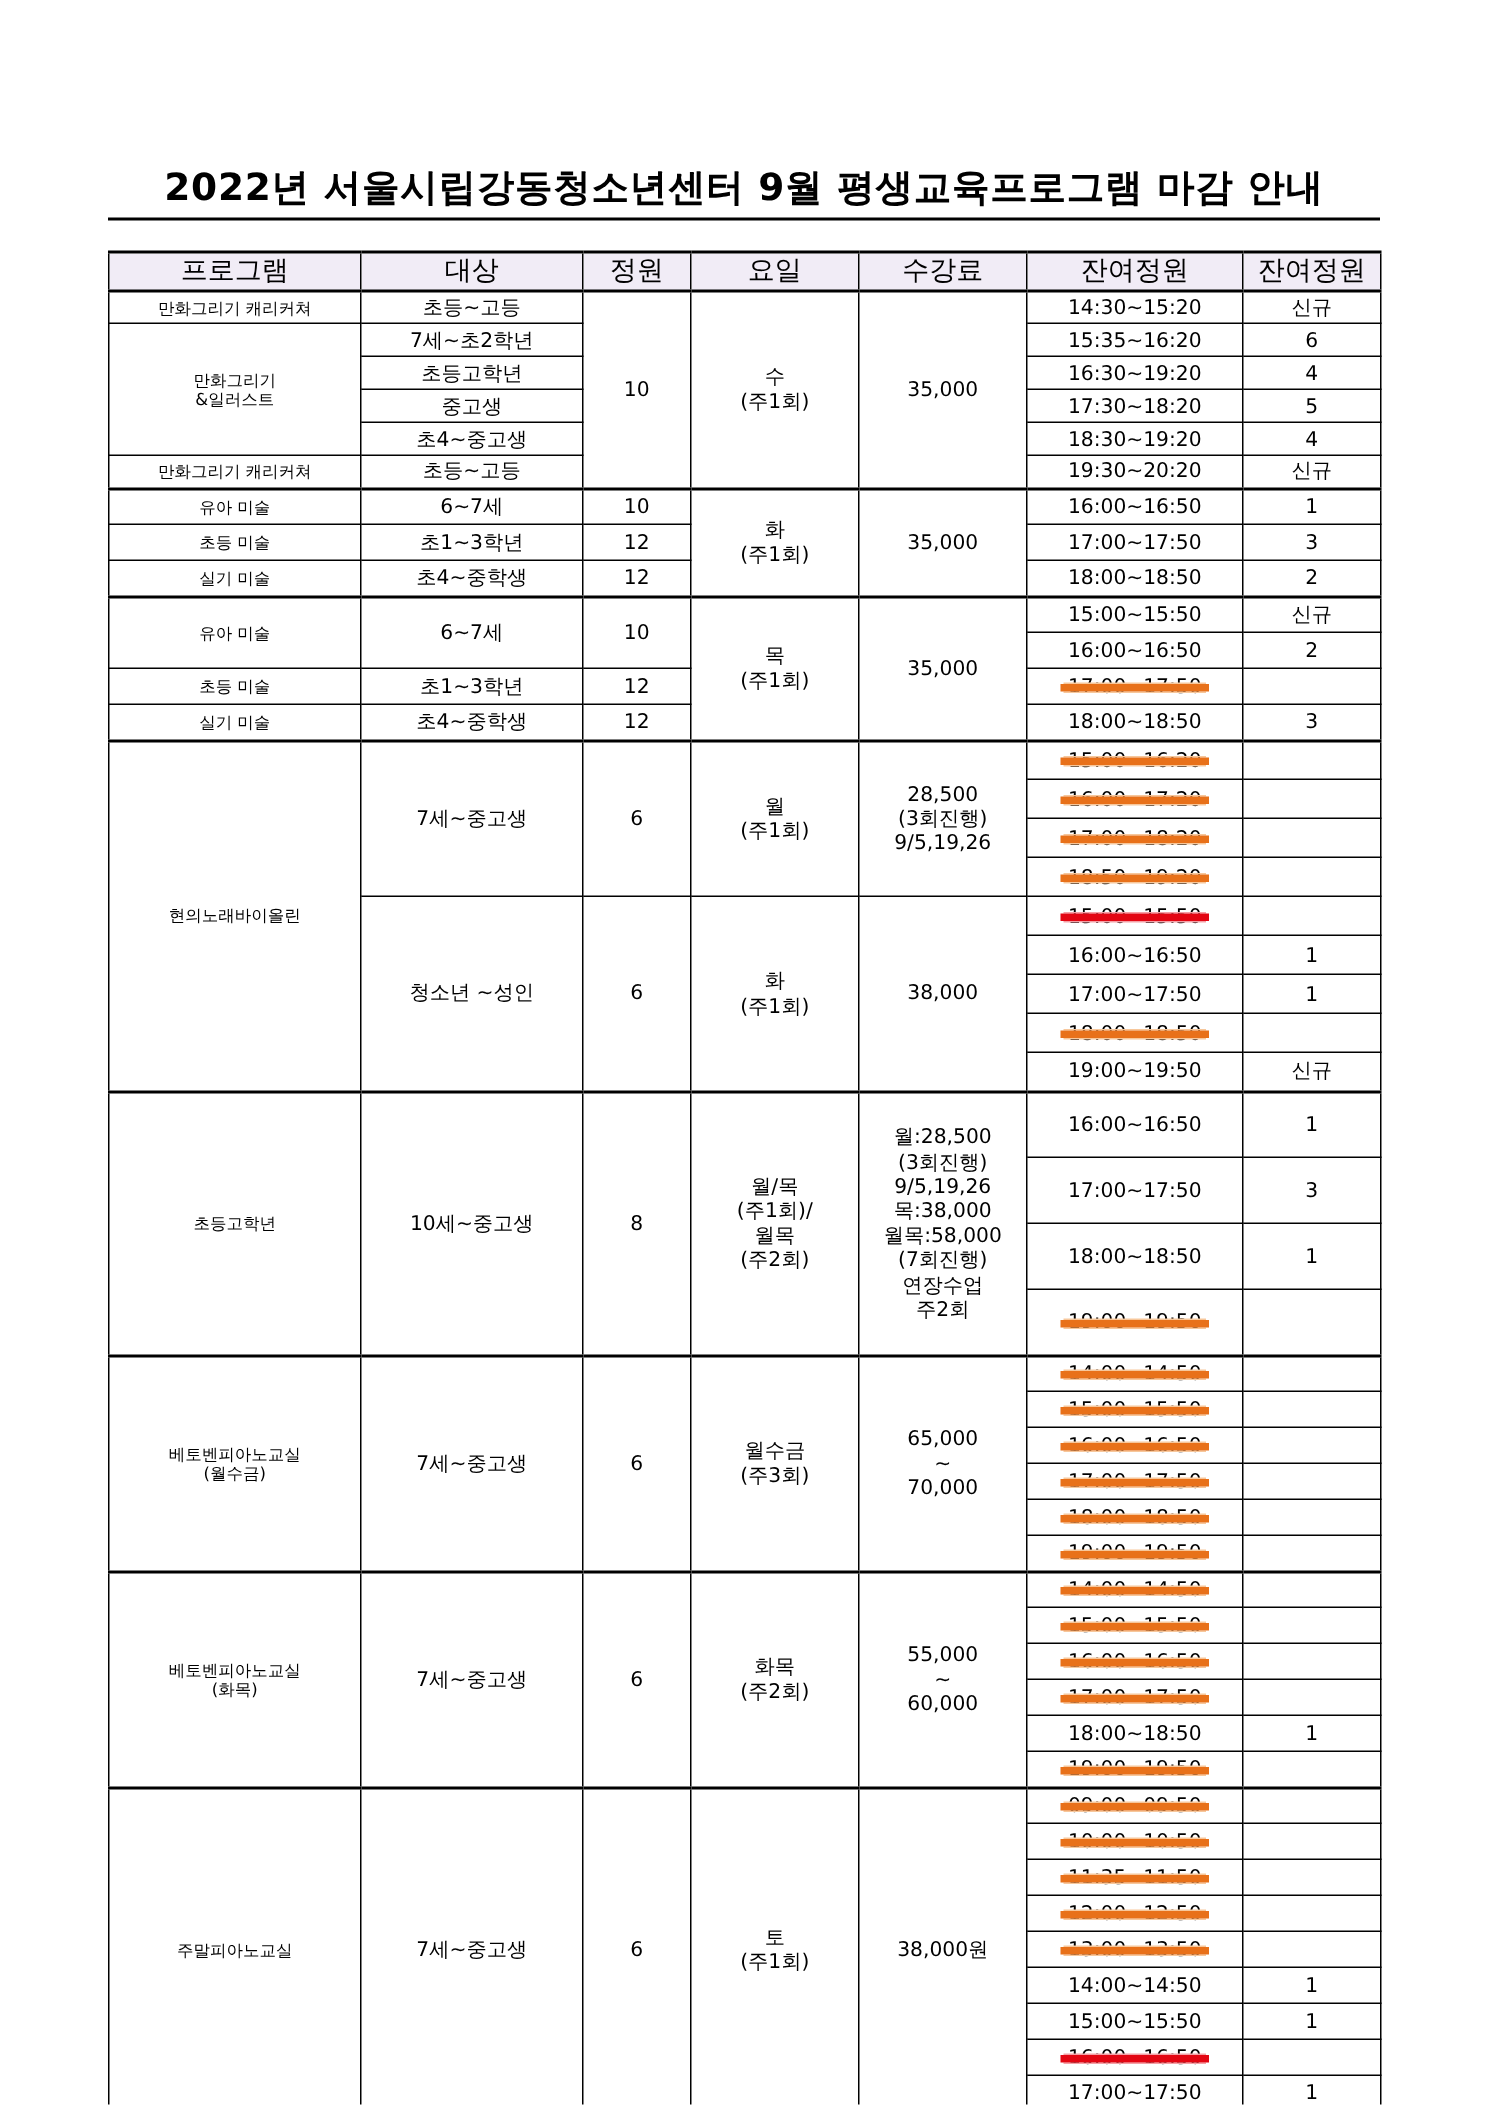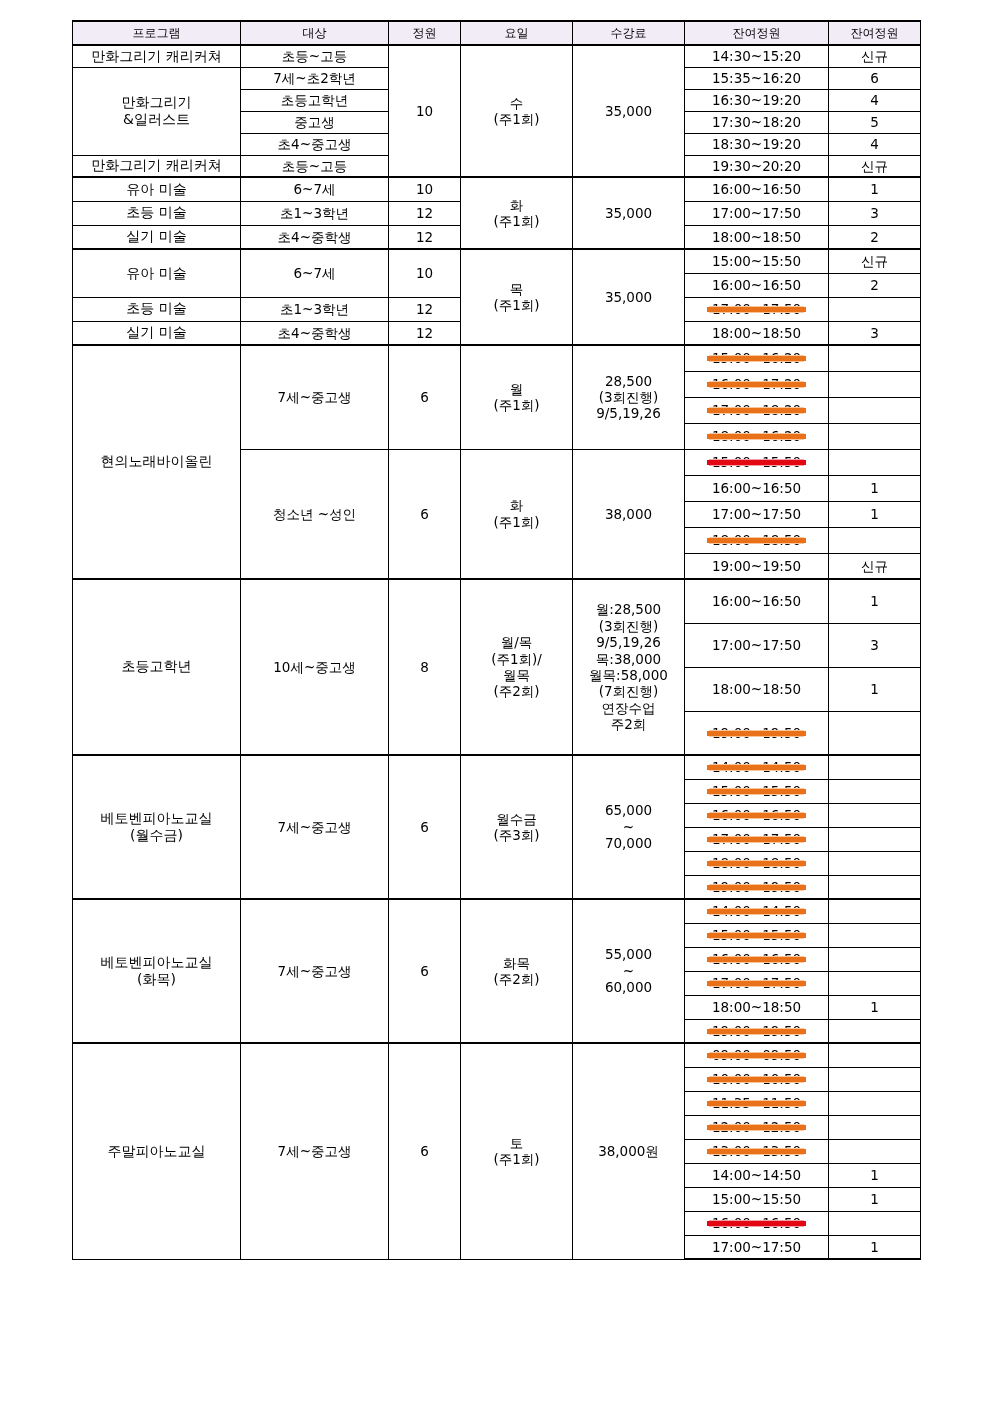--- a/index.html
+++ b/index.html
@@ -48,21 +48,21 @@
     text-align: center;
     vertical-align: middle;
     padding: 1px 2px;
     line-height: 1.22;
     white-space: nowrap;
     overflow: hidden;
   }
   table.sched thead th {
     background: #f1ecf6;
     font-weight: 400;
-    font-size: 12px;
+    font-size: 18px;
     height: 20px;
     border-top: 2px solid #000000;
     border-bottom: 2px solid #000000;
   }
   
   col.c-prog  { width: 168px; }
   col.c-targ  { width: 148px; }
   col.c-cap   { width:  72px; }
   col.c-day   { width: 112px; }
   col.c-fee   { width: 112px; }
@@ -70,21 +70,21 @@
   col.c-left  { width:  92px; }
 
   td.cell-time, td.cell-left { font-size: 13.5px; }
   td.cell-multi { line-height: 1.34; white-space: normal; }
 
   
   tr.group-start > td,
   tr.group-start > th { border-top: 2px solid #000000; }
   tr.last-row > td { border-bottom: 2px solid #000000; }
 
-  td.prog-cell { font-size: 14px; line-height: 1.4; }
+  td.prog-cell { font-size: 11px; line-height: 1.4; }
 
   
   .struck {
     position: relative;
     display: inline-block;
     padding: 0 2px;
   }
   .struck::after {
     content: "";
     position: absolute;
@@ -100,20 +100,21 @@
   .struck.red::after {
     background: #e30613;
     box-shadow: 0 -3px 0 -2px #f4a0a6, 0 3px 0 -2px #f4a0a6;
   }
 </style>
 </head>
 <body>
 
 <div class="page">
 
+  <div class="doc-title">2022년 서울시립강동청소년센터 9월 평생교육프로그램 마감 안내</div>
 
   <div class="table-wrap">
     <table class="sched">
       <colgroup>
         <col class="c-prog">
           <col class="c-targ">
           <col class="c-cap">
         <col class="c-day">
           <col class="c-fee">
           <col class="c-time">
@@ -228,21 +229,21 @@
           </tr>
           <tr class="" style="height: 26px;">
             <td class="cell-time"><span class="struck">16:00~17:20</span></td>
             <td class="cell-left"></td>
           </tr>
           <tr class="" style="height: 26px;">
             <td class="cell-time"><span class="struck">17:00~18:20</span></td>
             <td class="cell-left"></td>
           </tr>
           <tr class="" style="height: 26px;">
-            <td class="cell-time"><span class="struck">18:00~16:20</span></td>
+            <td class="cell-time"><span class="struck">18:50~19:20</span></td>
             <td class="cell-left"></td>
           </tr>
           <tr class="" style="height: 26px;">
             <td rowspan="5">청소년 ~성인</td>
             <td rowspan="5">6</td>
             <td rowspan="5" class="cell-multi">화<br>(주1회)</td>
             <td rowspan="5" class="cell-multi">38,000</td>
             <td class="cell-time"><span class="struck red">15:00~15:50</span></td>
             <td class="cell-left"></td>
           </tr>

